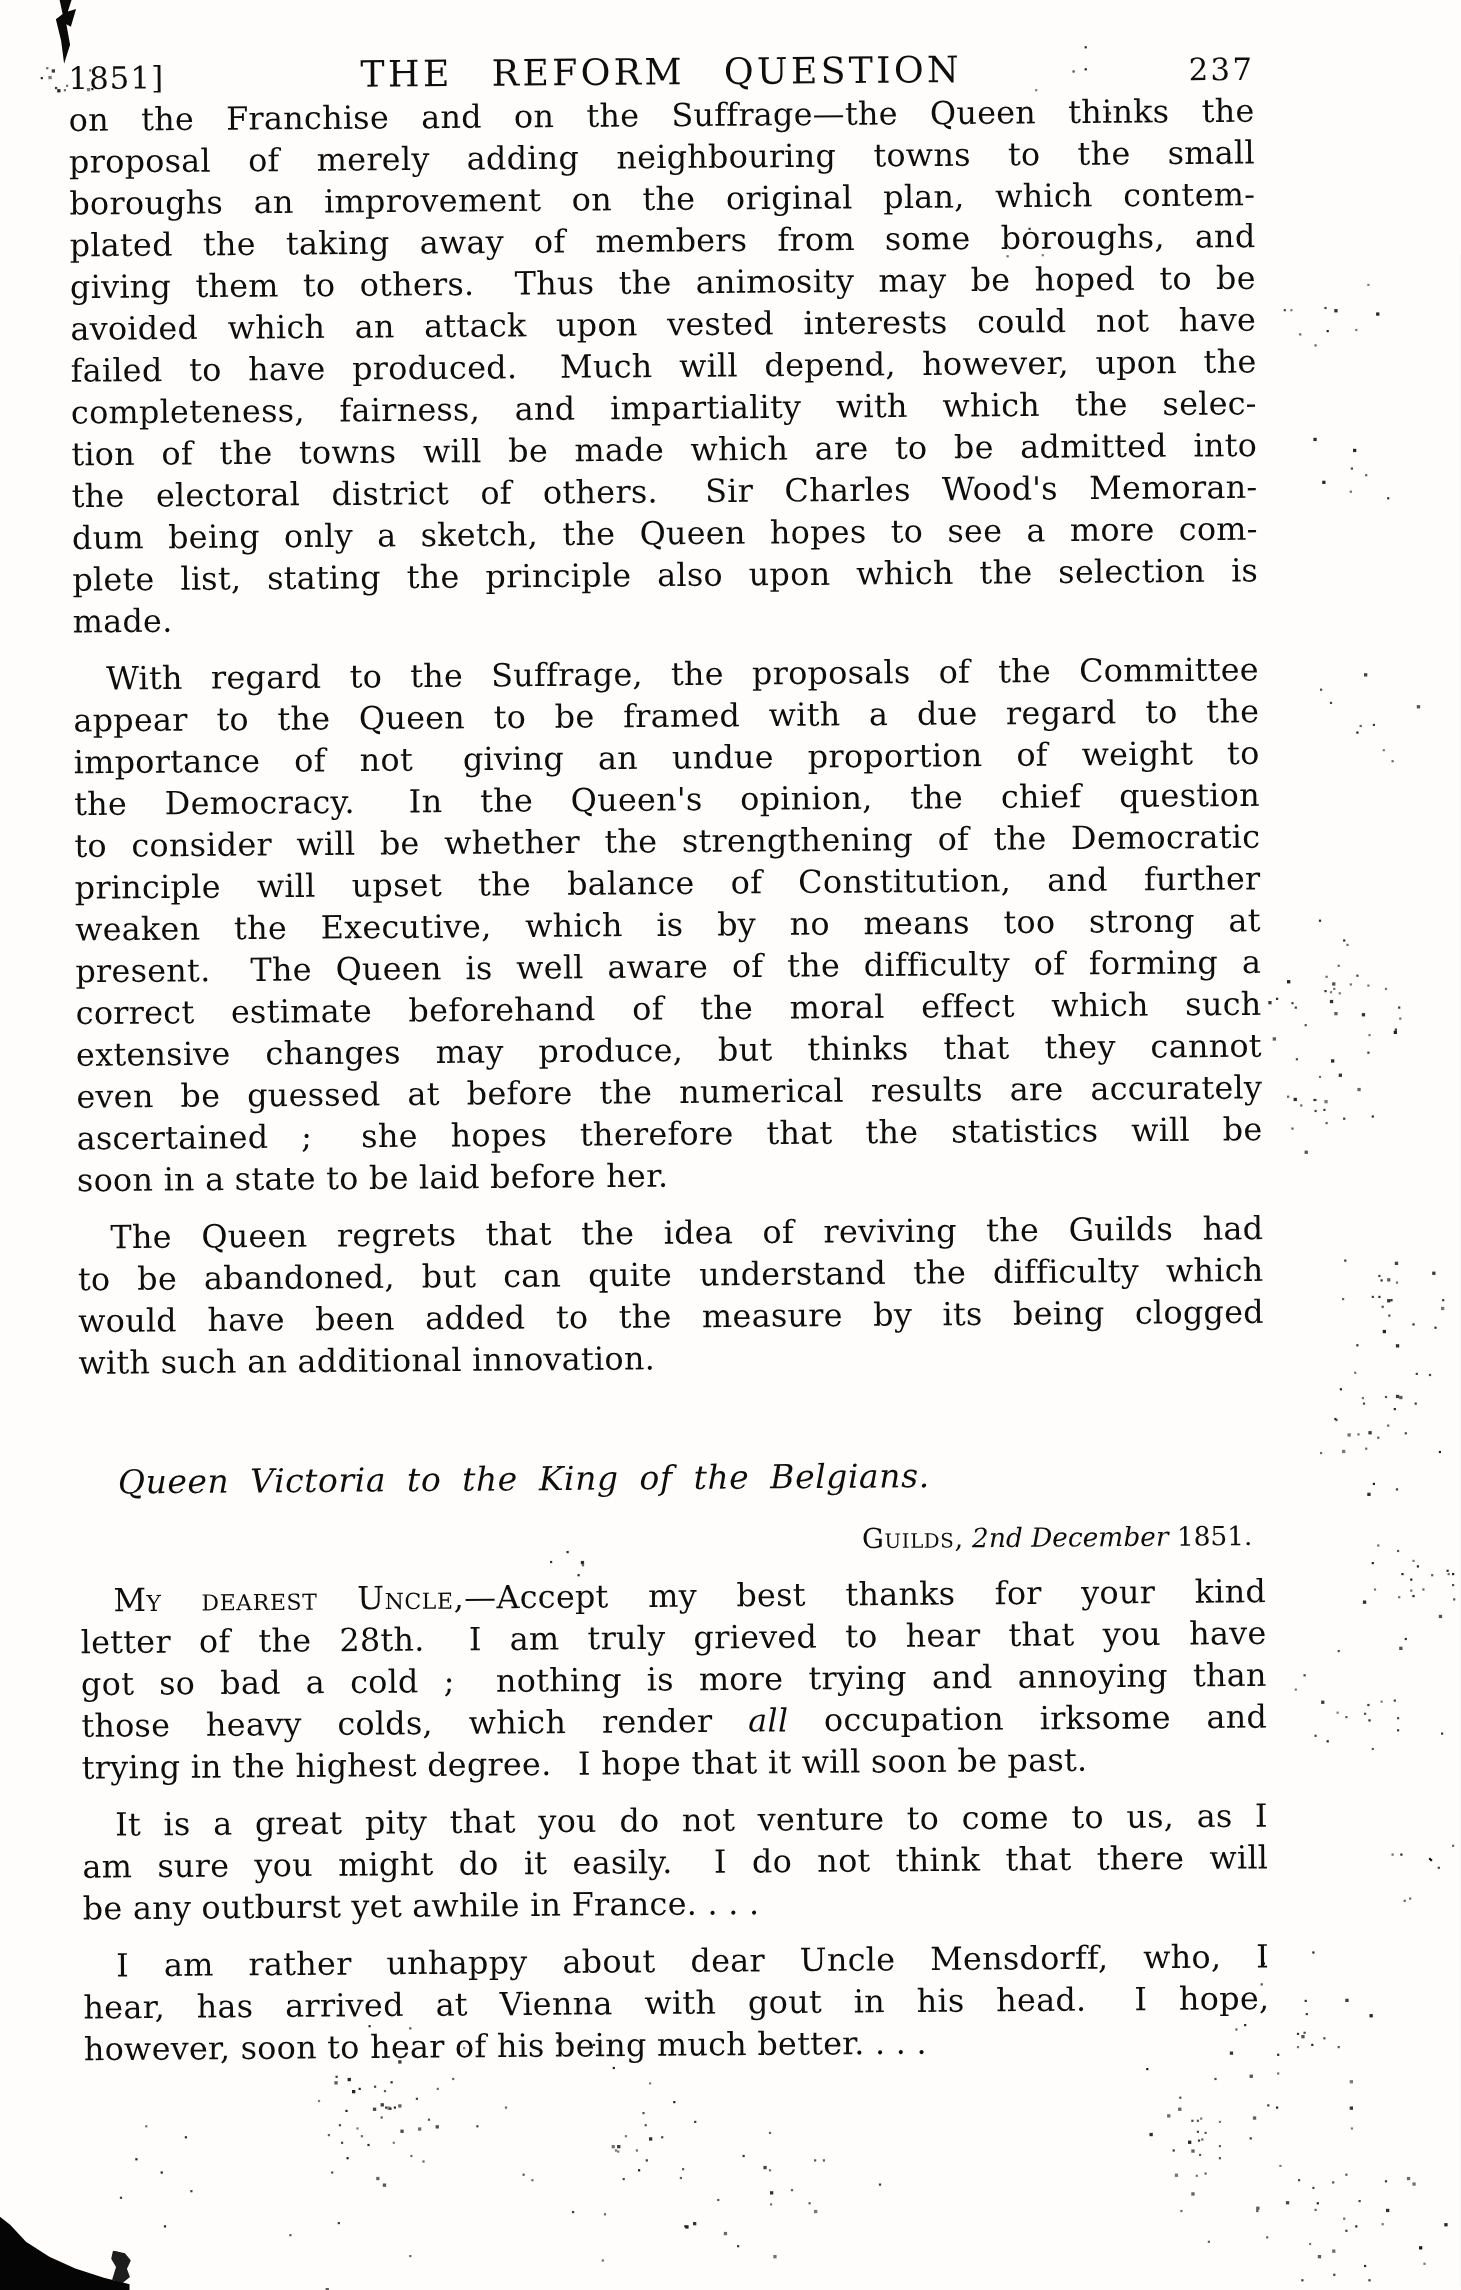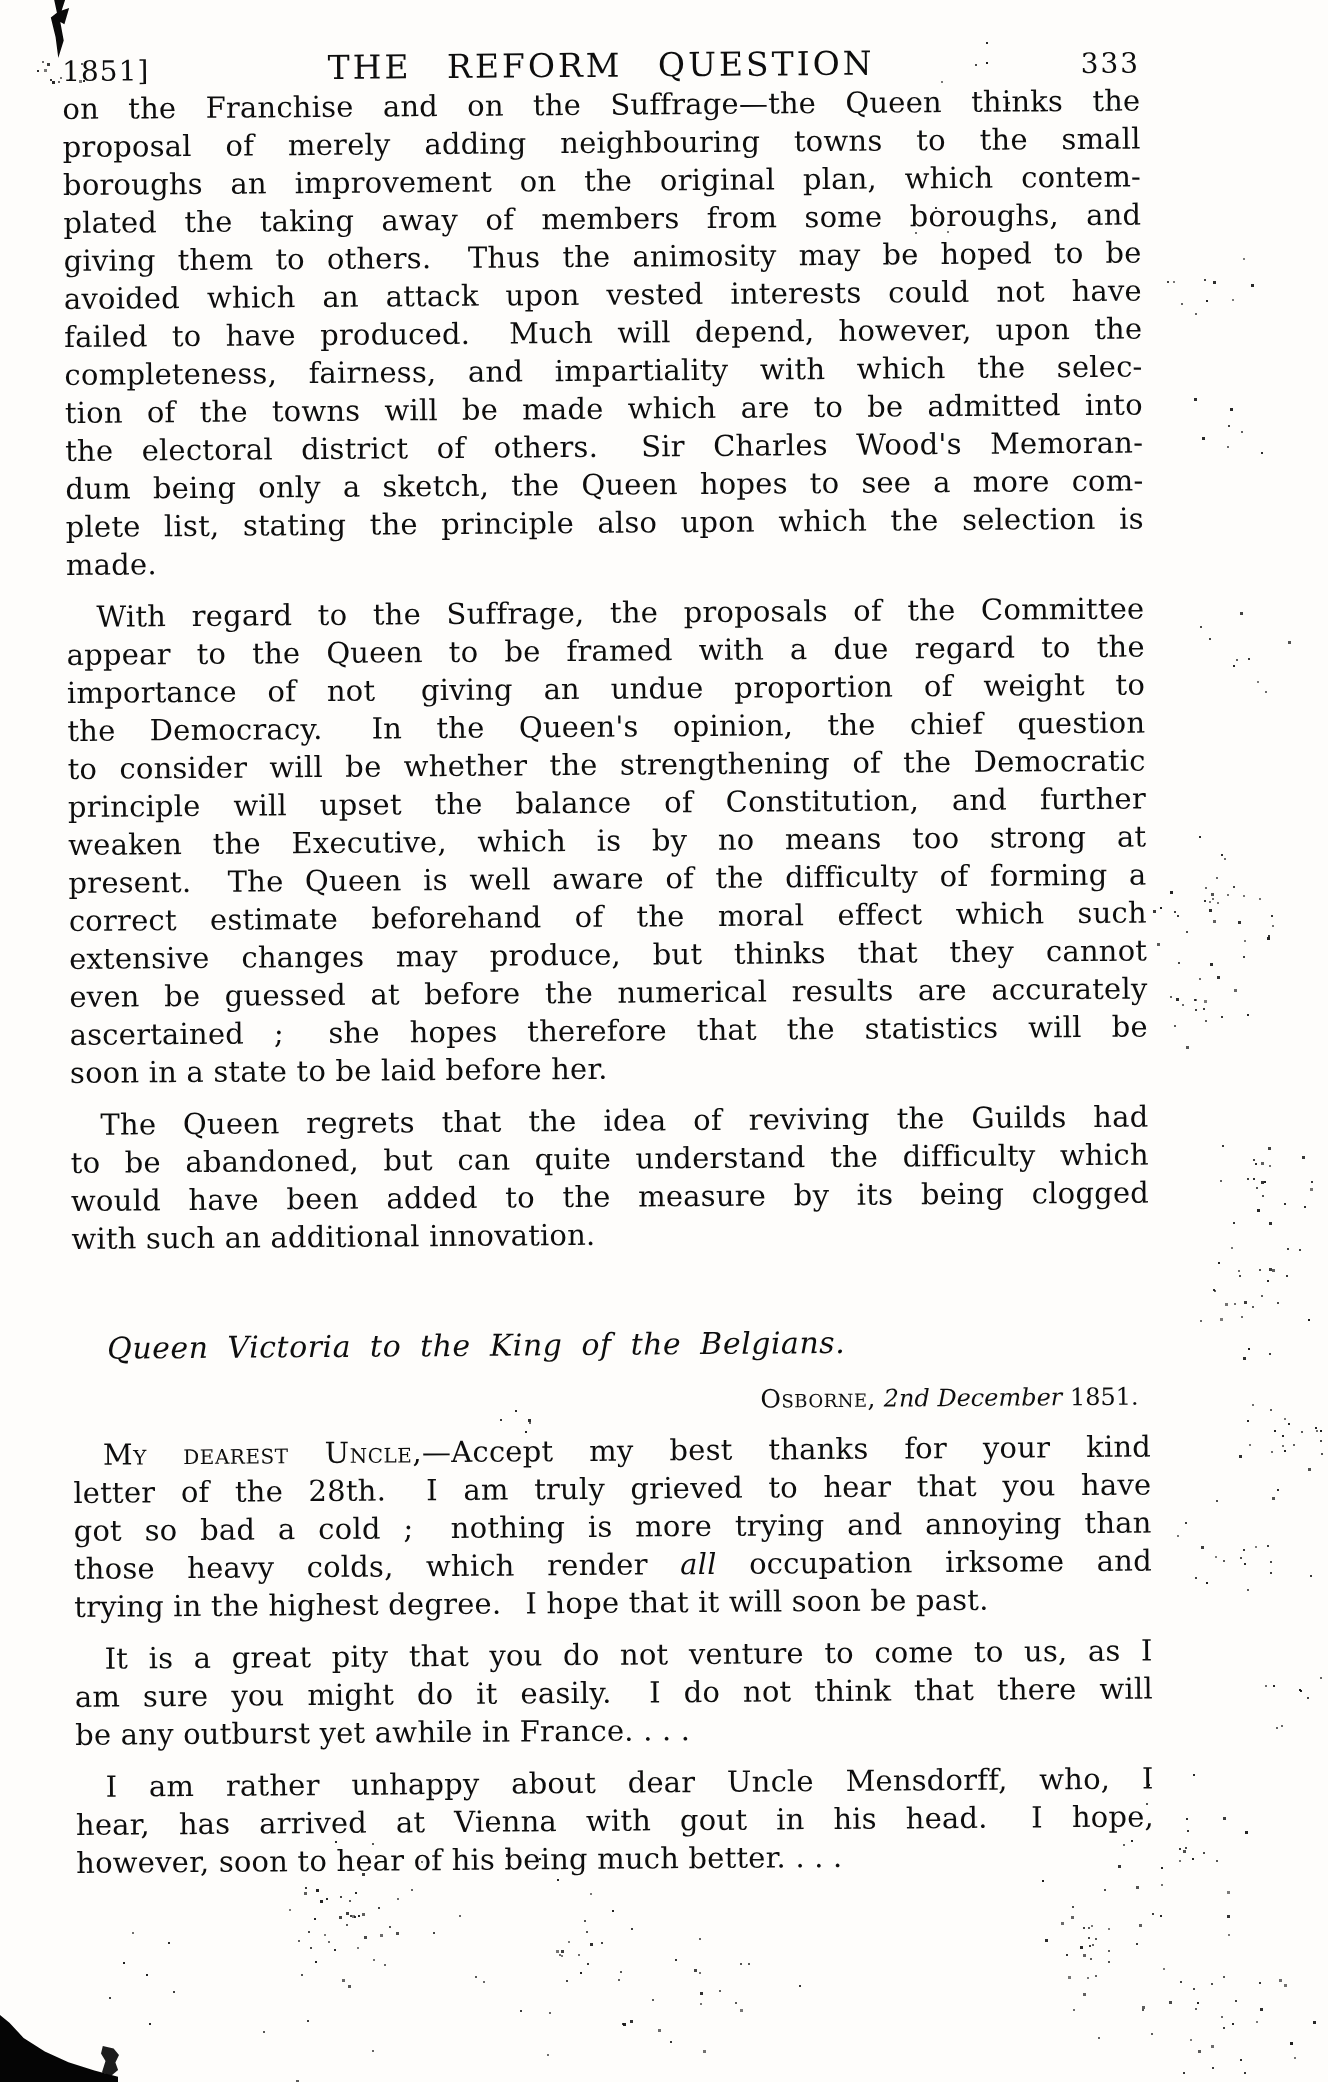--- a/index.html
+++ b/index.html
@@ -433,21 +433,21 @@
       <div class="speck" style="left: 500px; top: 1419px; width: 2px; height: 2px; opacity: 0.85;"></div>
       <div class="speck" style="left: 528px; top: 1419px; width: 3px; height: 3px; opacity: 0.87;"></div>
       <div class="speck" style="left: 529px; top: 1422px; width: 2px; height: 2px; opacity: 0.65;"></div>
       <div class="speck" style="left: 515px; top: 1410px; width: 2px; height: 2px; opacity: 0.89;"></div>
     </div>
 
   <div class="content">
     <div class="header">
       <span class="hdr-year">1851]</span>
       <span class="hdr-title">THE REFORM QUESTION</span>
-      <span class="hdr-page">333</span>
+      <span class="hdr-page">237</span>
     </div>
     <div id="body-blocks">
         <div class="para first">
           <div class="line">on the Franchise and on the Suffrage—the Queen thinks the</div>
           <div class="line">proposal of merely adding neighbouring towns to the small</div>
           <div class="line">boroughs an improvement on the original plan, which contem-</div>
           <div class="line">plated the taking away of members from some boroughs, and</div>
           <div class="line">giving them to others.  Thus the animosity may be hoped to be</div>
           <div class="line">avoided which an attack upon vested interests could not have</div>
           <div class="line">failed to have produced.  Much will depend, however, upon the</div>
@@ -473,21 +473,21 @@
           <div class="line">ascertained ;  she hopes therefore that the statistics will be</div>
           <div class="line last">soon in a state to be laid before her.</div>
         </div>
         <div class="para">
           <div class="line indent">The Queen regrets that the idea of reviving the Guilds had</div>
           <div class="line">to be abandoned, but can quite understand the difficulty which</div>
           <div class="line">would have been added to the measure by its being clogged</div>
           <div class="line last">with such an additional innovation.</div>
         </div>
         <div class="letter-heading">Queen Victoria to the King of the Belgians.</div>
-        <div class="letter-dateline"><span class="sc">Osborne,</span> <i>2nd December</i> 1851.</div>
+        <div class="letter-dateline"><span class="sc">Guilds,</span> <i>2nd December</i> 1851.</div>
         <div class="para">
           <div class="line indent"><span class="sc">My dearest Uncle,</span>—Accept my best thanks for your kind</div>
           <div class="line">letter of the 28th.  I am truly grieved to hear that you have</div>
           <div class="line">got so bad a cold ;  nothing is more trying and annoying than</div>
           <div class="line">those heavy colds, which render <i>all</i> occupation irksome and</div>
           <div class="line last">trying in the highest degree.  I hope that it will soon be past.</div>
         </div>
         <div class="para">
           <div class="line indent">It is a great pity that you do not venture to come to us, as I</div>
           <div class="line">am sure you might do it easily.  I do not think that there will</div>

